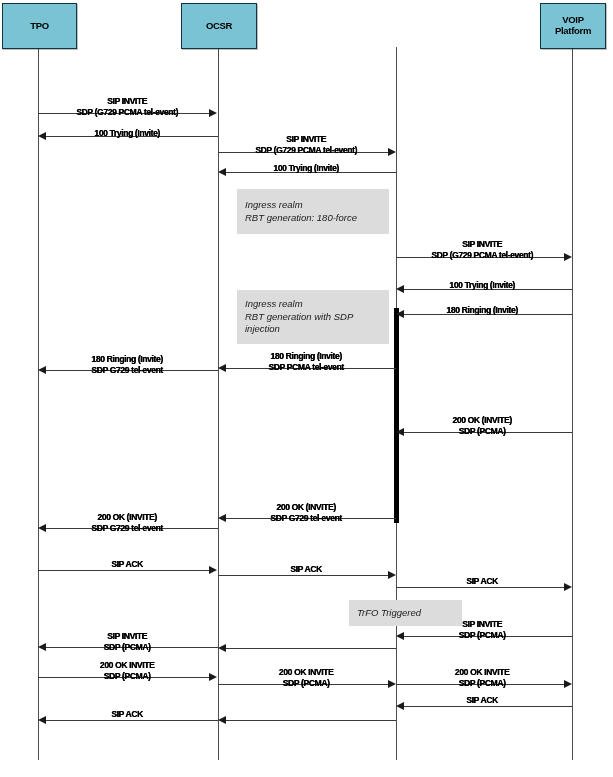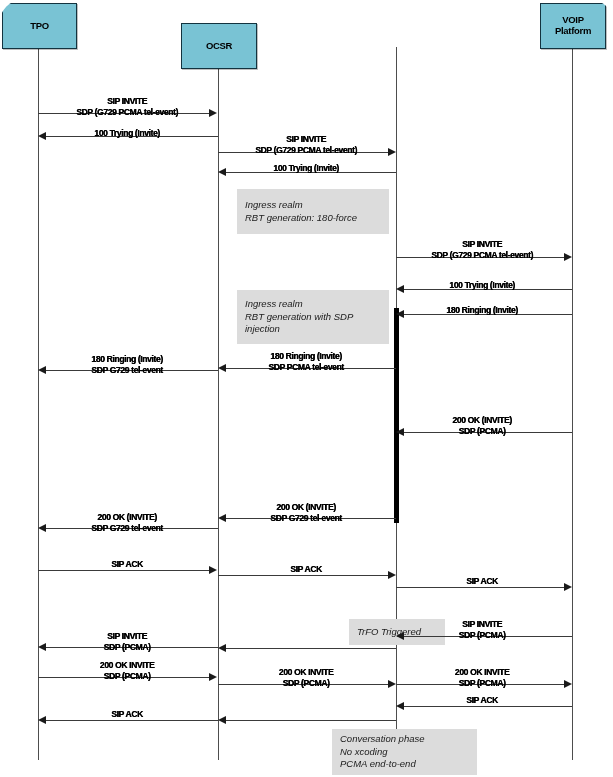--- a/index.html
+++ b/index.html
@@ -1,17 +1,17 @@
 <!DOCTYPE html>
 <html><head>
 <meta charset="utf-8">
 <style>
   html,body{margin:0;padding:0;background:#ffffff;}
   body{font-family:"Liberation Sans",sans-serif;}
-  #canvas{position:relative;width:613px;height:777px;background:#ffffff;overflow:hidden;border-radius:22px;}
+  #canvas{position:relative;width:613px;height:777px;background:#ffffff;overflow:hidden;}
 
   .lifeline{position:absolute;width:1px;background:#4d4d4d;}
   .actor-box{position:absolute;background:#79c3d4;border:1px solid #13333f;
              display:flex;align-items:center;justify-content:center;text-align:center;
              font-weight:bold;font-size:9.5px;color:#000;line-height:1.15;
              letter-spacing:-0.3px;box-shadow:1px 1px 0 rgba(0,0,0,.25);}
 
   .note{position:absolute;background:#dcdcdc;color:#1a1a1a;font-style:italic;
         font-size:9.5px;line-height:1.35;padding:6px 8px;box-sizing:border-box;white-space:pre-line;}
 
@@ -32,44 +32,41 @@
 <div id="canvas">
 
   <div class="lifeline" style="left:38px;top:47px;height:713px;"></div>
   <div class="lifeline" style="left:218px;top:47px;height:713px;"></div>
   <div class="lifeline" style="left:396px;top:47px;height:713px;"></div>
   <div class="lifeline" style="left:572px;top:47px;height:713px;"></div>
 
   <div class="actor-box" style="left:2px;top:3px;width:73px;height:44px;">
     <span>TPO</span>
   </div>
-  <div class="actor-box" style="left:181px;top:3px;width:74px;height:44px;margin-top:20px;">
+  <div class="actor-box" style="left:181px;top:3px;width:74px;height:44px;">
     <span>OCSR</span>
   </div>
   <div class="actor-box" style="left:540px;top:3px;width:64px;height:44px;">
     <span style="white-space:pre-line;">VOIP
 Platform</span>
   </div>
 
   <div class="activation" style="left:394px;top:308px;height:215px;"></div>
 
 
   <div class="note" style="left:237px;top:189px;width:152px;height:45px;display:flex;align-items:center;">Ingress realm
 RBT generation: 180-force</div>
 
   <div class="note" style="left:237px;top:290px;width:152px;height:54px;display:flex;align-items:center;">Ingress realm
 RBT generation with SDP
 injection</div>
 
 
-  <div class="note" style="left:349px;top:600px;width:96px;height:26px;display:flex;align-items:center;margin-top:19px;">TrFO Triggered</div>
+  <div class="note" style="left:349px;top:600px;width:113px;height:26px;display:flex;align-items:center;">TrFO Triggered</div>
 
-  <div class="note" style="left:332px;top:729px;width:145px;height:46px;display:flex;align-items:center;">Conversation phase
-No xcoding
-PCMA end-to-end</div>
 
   <div class="arrow" style="left:38px;top:113px;width:172px;"></div>
   <div class="head r" style="left:209px;top:109px;"></div>
   <div class="msg" style="left:36px;top:96px;width:182px;">SIP INVITE
 SDP (G729  PCMA tel-event)</div>
 
   <div class="arrow" style="left:46px;top:136px;width:172px;"></div>
   <div class="head l" style="left:38px;top:132px;"></div>
   <div class="msg" style="left:36px;top:128px;width:182px;">100 Trying (Invite)</div>
 

